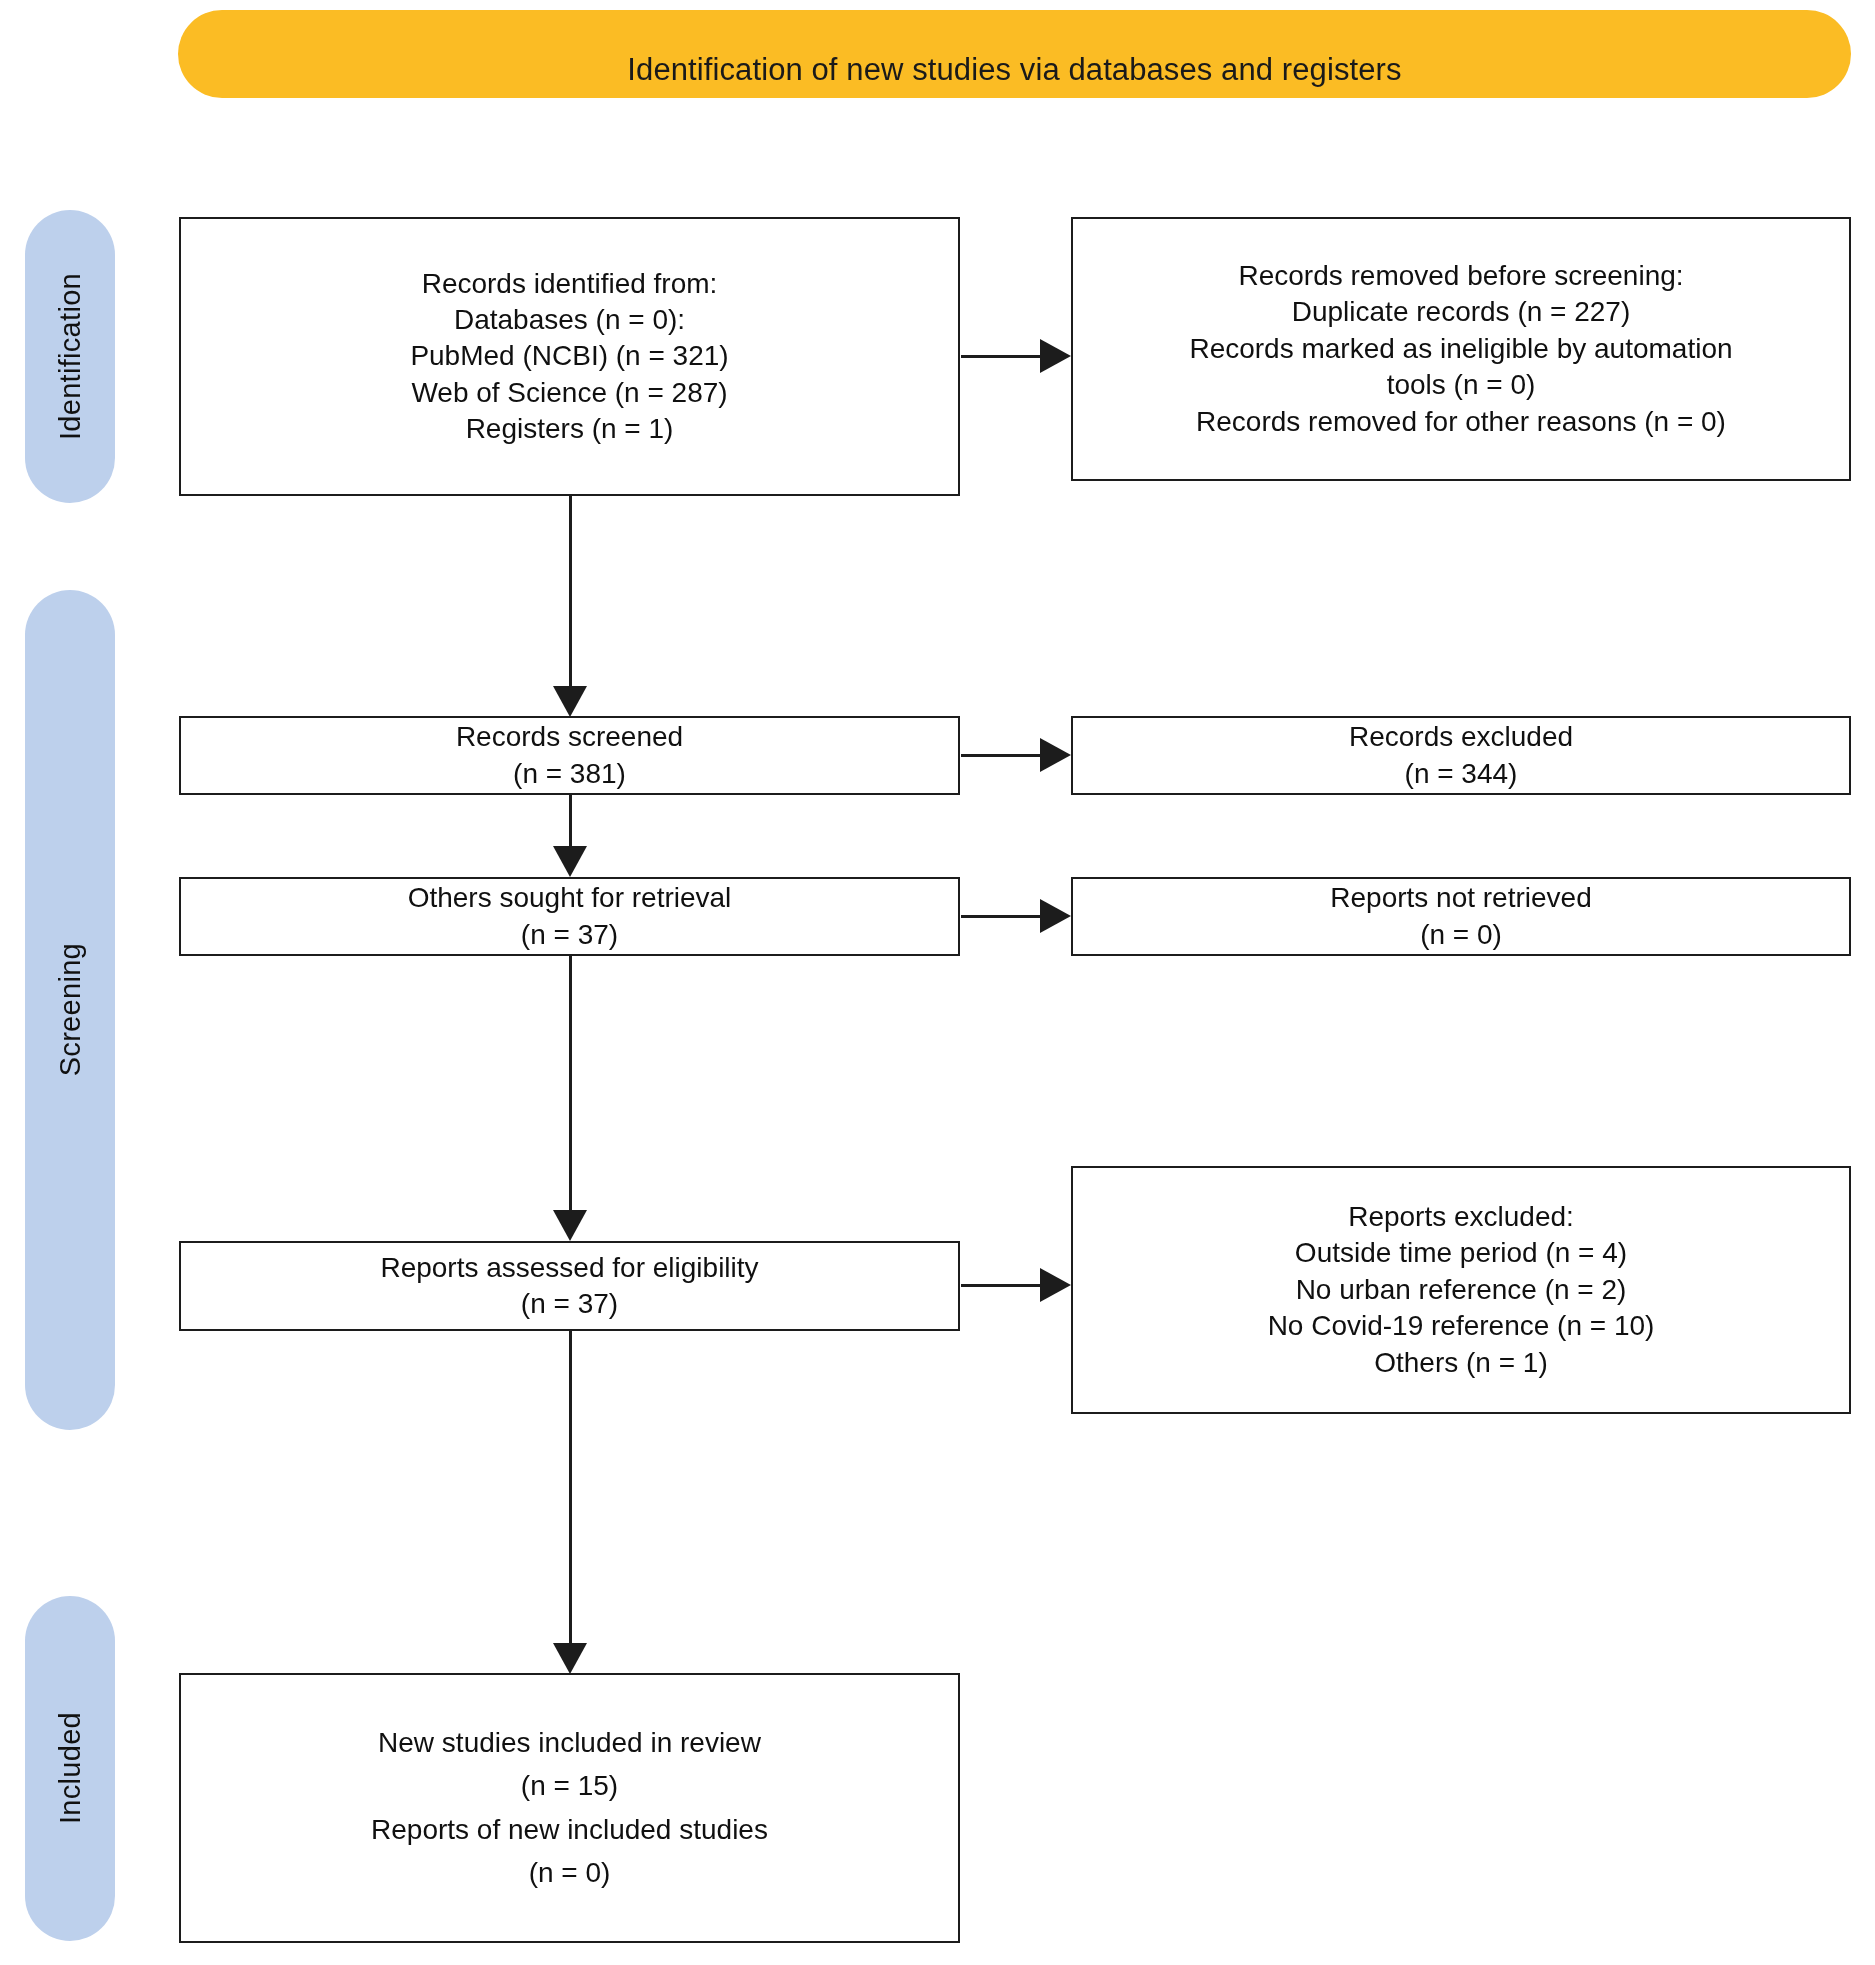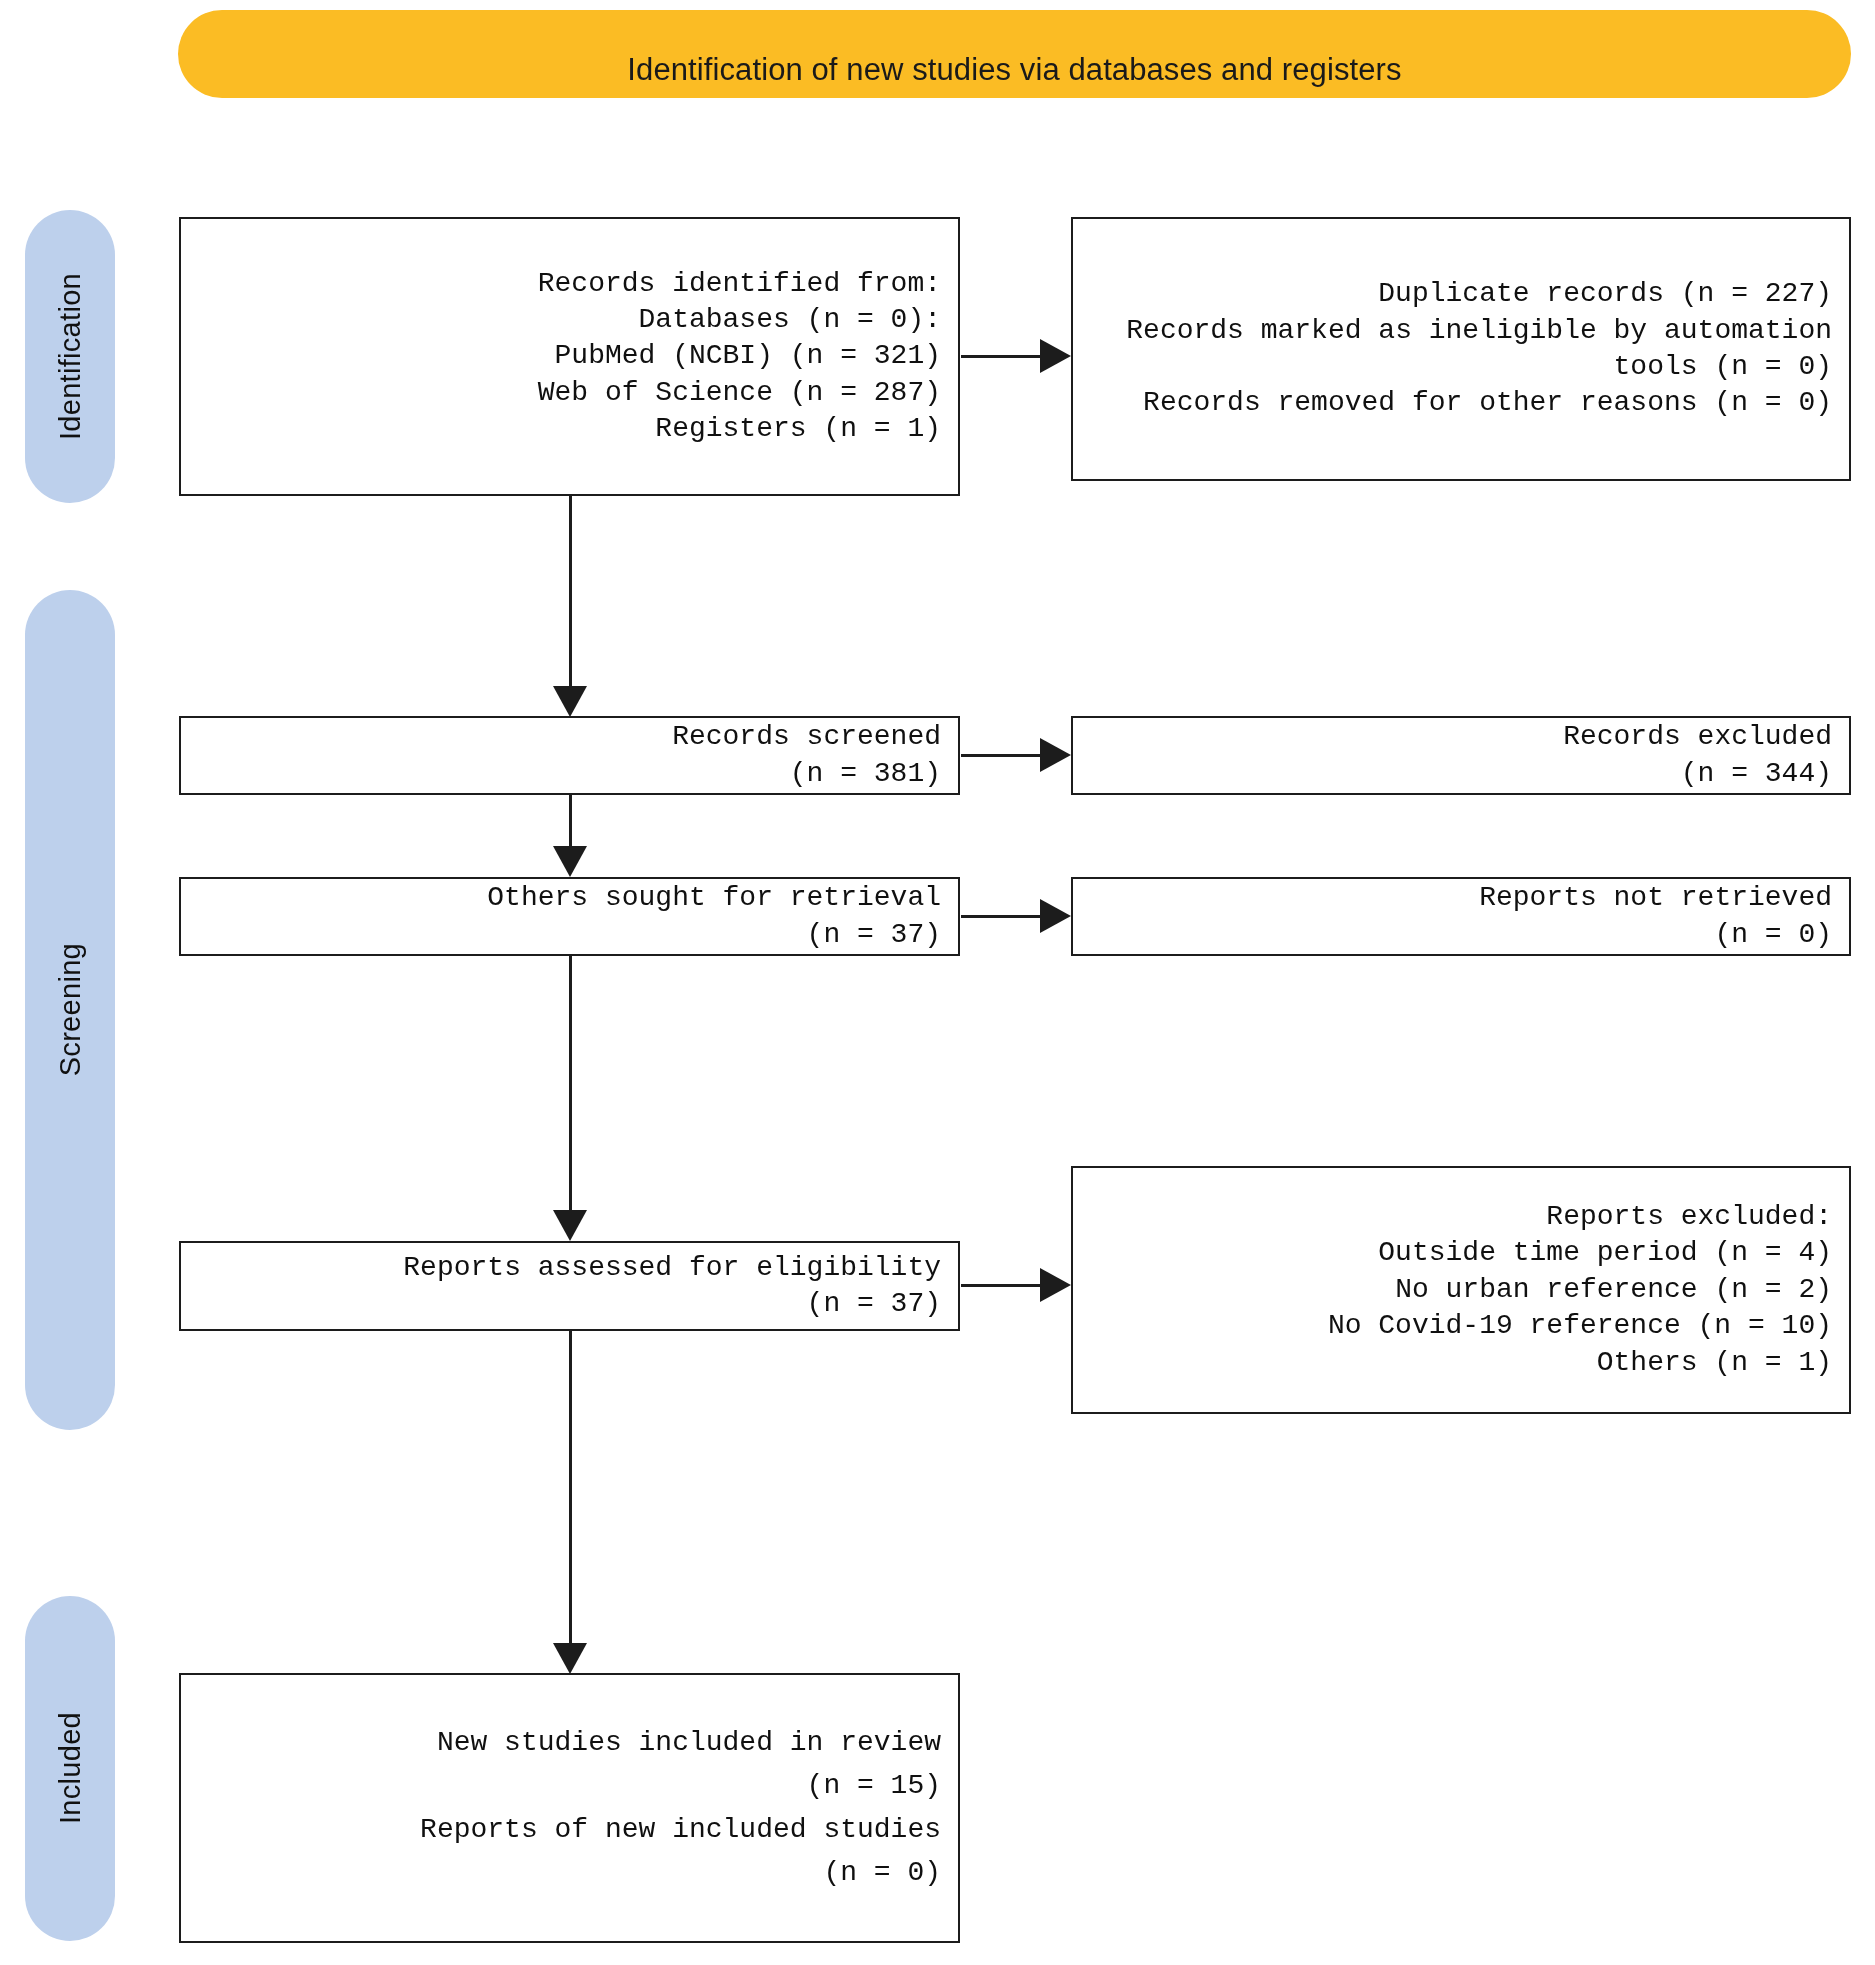--- a/index.html
+++ b/index.html
@@ -55,24 +55,23 @@
   #vl-included     { top:1596px; height:345px; }
 
   
   .box{
     position:absolute;
     box-sizing:border-box;
     background:#ffffff;
     border:2.5px solid #1c1c1c;
     display:flex;
     flex-direction:column;
-    align-items:flex-end;
+    align-items:center;
     justify-content:center;
-    padding:4px 17px;
-    font-family:Liberation Mono, monospace;
+    padding:4px 7px;
   }
   .box .line{
     font-size:28px;
     line-height:1.30;
     color:#101010;
     text-align:center;
     white-space:nowrap;
   }
 
   
@@ -197,20 +196,21 @@
   </div>
 
   <div class="box" id="box-included">
     <div class="line">New studies included in review</div>
     <div class="line">(n = 15)</div>
     <div class="line">Reports of new included studies</div>
     <div class="line">(n = 0)</div>
   </div>
 
   <div class="box" id="box-removed">
+    <div class="line">Records removed before screening:</div>
     <div class="line">Duplicate records (n = 227)</div>
     <div class="line">Records marked as ineligible by automation</div>
     <div class="line">tools (n = 0)</div>
     <div class="line">Records removed for other reasons (n = 0)</div>
   </div>
 
   <div class="box" id="box-excluded">
     <div class="line">Records excluded</div>
     <div class="line">(n = 344)</div>
   </div>

